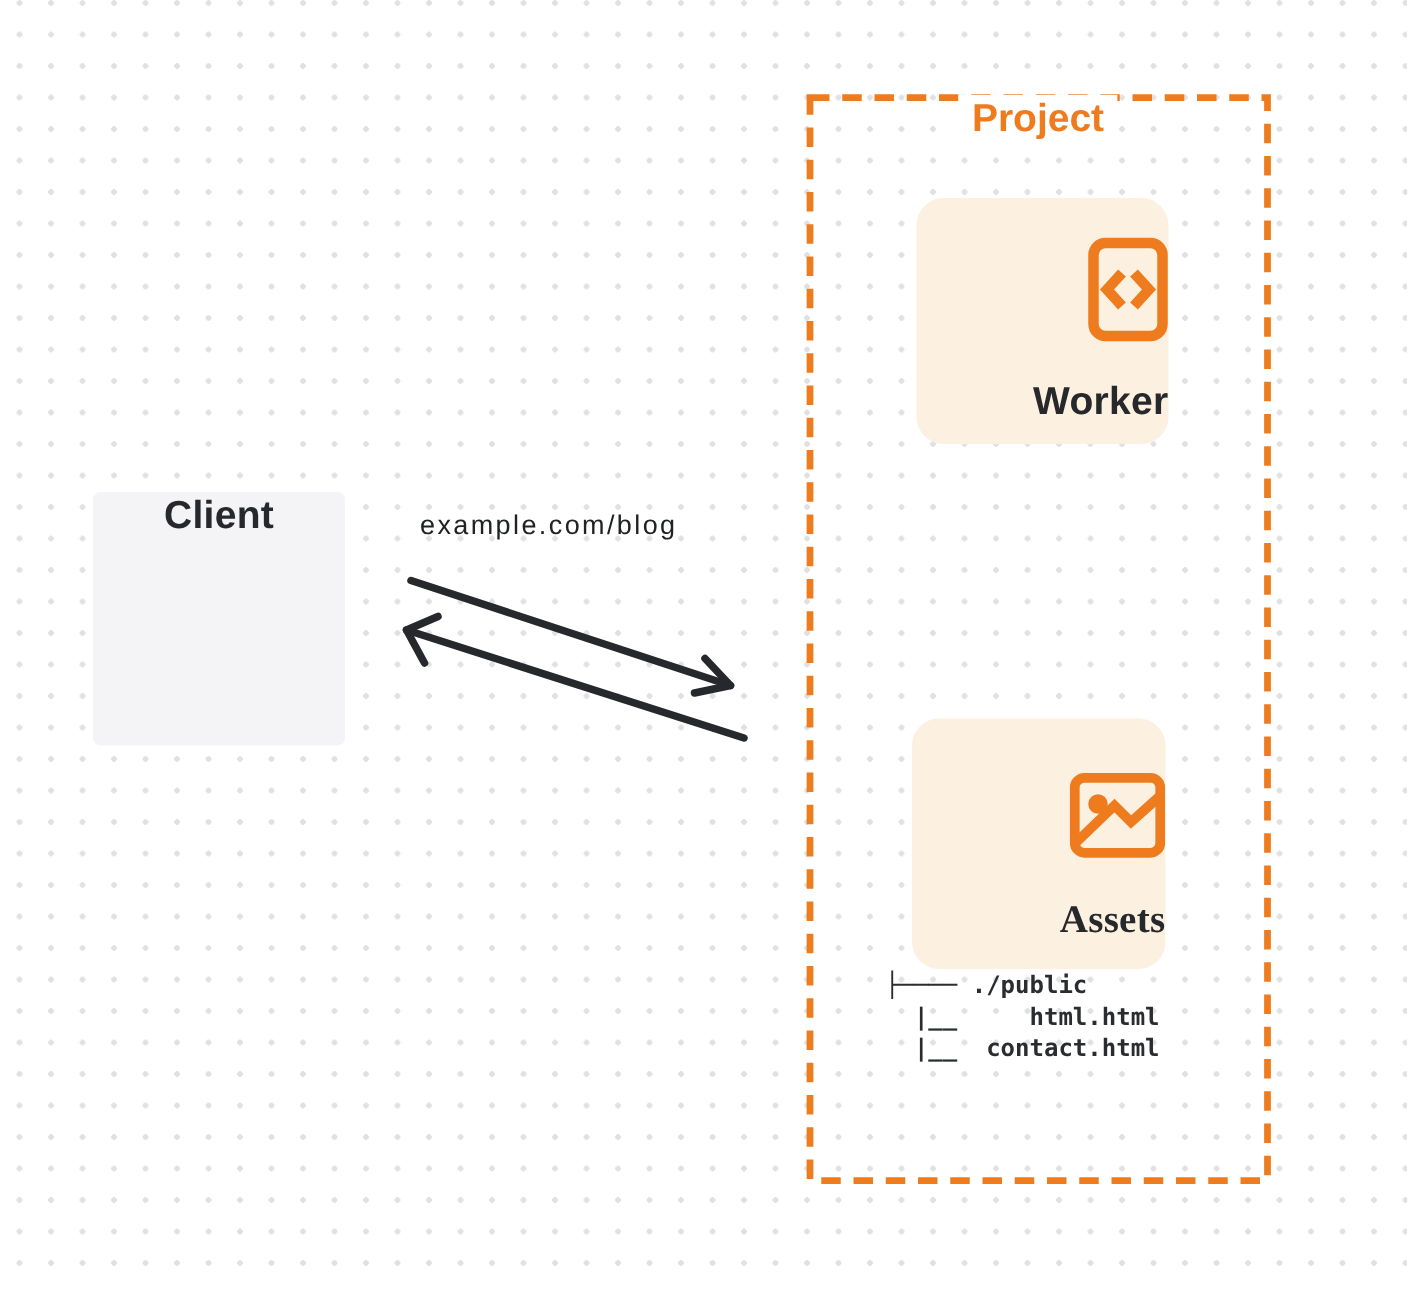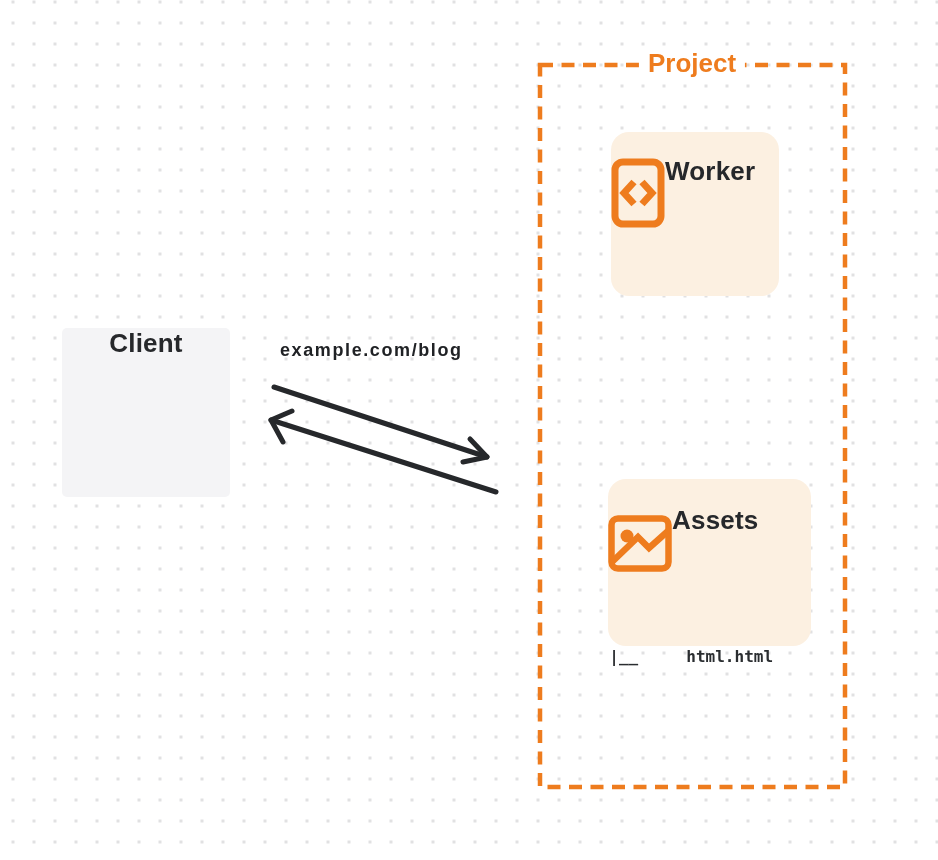--- a/index.html
+++ b/index.html
@@ -33,46 +33,46 @@
   .node-label {
     font-size: 26px;
     font-weight: bold;
     color: #26282b;
     letter-spacing: 0.2px;
   }
   .request-label {
     position: absolute;
     left: 280px; top: 340px;
     font-size: 18px;
-    font-weight: bold;
+    font-weight: normal;
     letter-spacing: 1.6px;
     color: #202225;
     white-space: nowrap;
   }
   .project-label {
     position: absolute;
-    left: 692px; top: 65px;
+    left: 692px; top: 80px;
     transform: translate(-50%, -54%);
     background: #ffffff;
     padding: 0 9px;
     font-size: 26px;
     font-weight: bold;
     color: #ee7c1e;
     white-space: nowrap;
   }
   .card {
     position: absolute;
     background: #fcf0e1;
     border-radius: 18px;
     display: flex;
-    flex-direction: row;
-    align-items: flex-start;
+    flex-direction: column;
+    align-items: flex-end;
   }
   .card.worker { left: 611px; top: 132px; width: 168px; height: 164px; }
-  .card.assets { left: 608px; top: 479px; width: 203px; height: 167px; }
+  .card.assets { left: 608px; top: 479px; width: 169px; height: 167px; font-family: Liberation Serif, serif; }
   .card.worker .icon-wrap { margin-top: 26px; height: 70px; }
   .card.assets .icon-wrap { margin-top: 36px; height: 57px; }
   .card.worker .node-label { margin-top: 24px; }
   .card.assets .node-label { margin-top: 26px; }
   .tree {
     position: absolute;
     left: 590px; top: 646px;
     margin: 0;
     font-family: "DejaVu Sans Mono", monospace;
     font-size: 16px;
@@ -124,15 +124,15 @@
     <span class="icon-wrap">
       <svg width="64" height="57" viewBox="0 0 64 57">
         <rect x="3.5" y="3.5" width="57" height="50" rx="6.5" fill="none" stroke="#ee7c1e" stroke-width="6.5"></rect>
         <circle cx="19" cy="21" r="6.5" fill="#ee7c1e"></circle>
         <path d="M4 47 L30 22 L41 33 L60 16" fill="none" stroke="#ee7c1e" stroke-width="6.5"></path>
       </svg>
     </span>
     <span class="node-label">Assets</span>
   </div>
 
-  <pre class="tree"><div>  |__     html.html</div></pre>
+  <pre class="tree"><div>├──── ./public</div><div>  |__     html.html</div><div>  |__  contact.html</div></pre>
 
 </div>
 
 </body></html>

